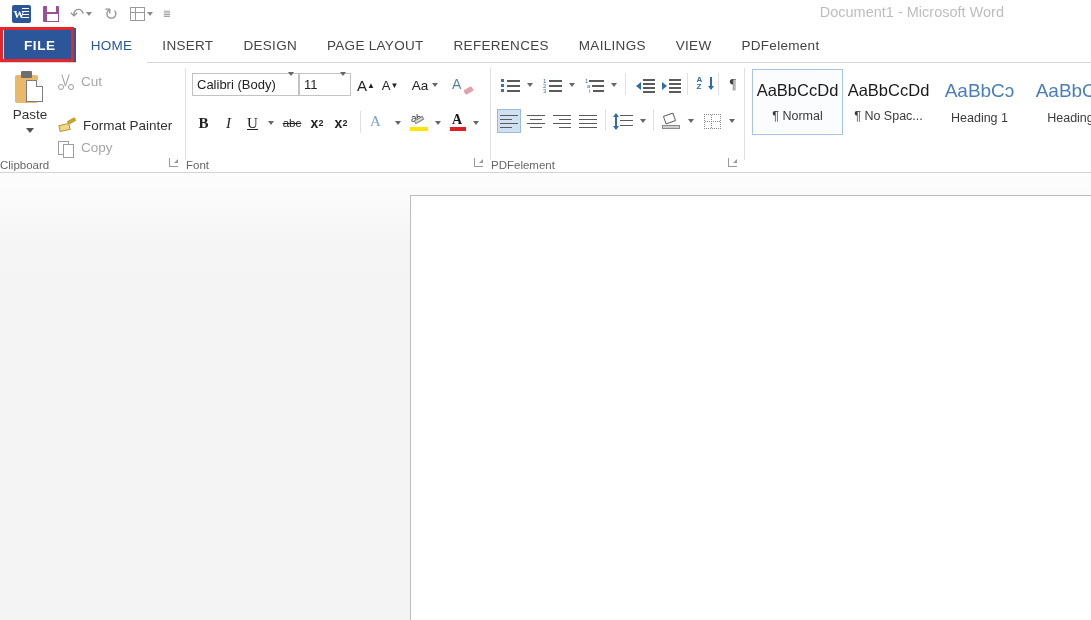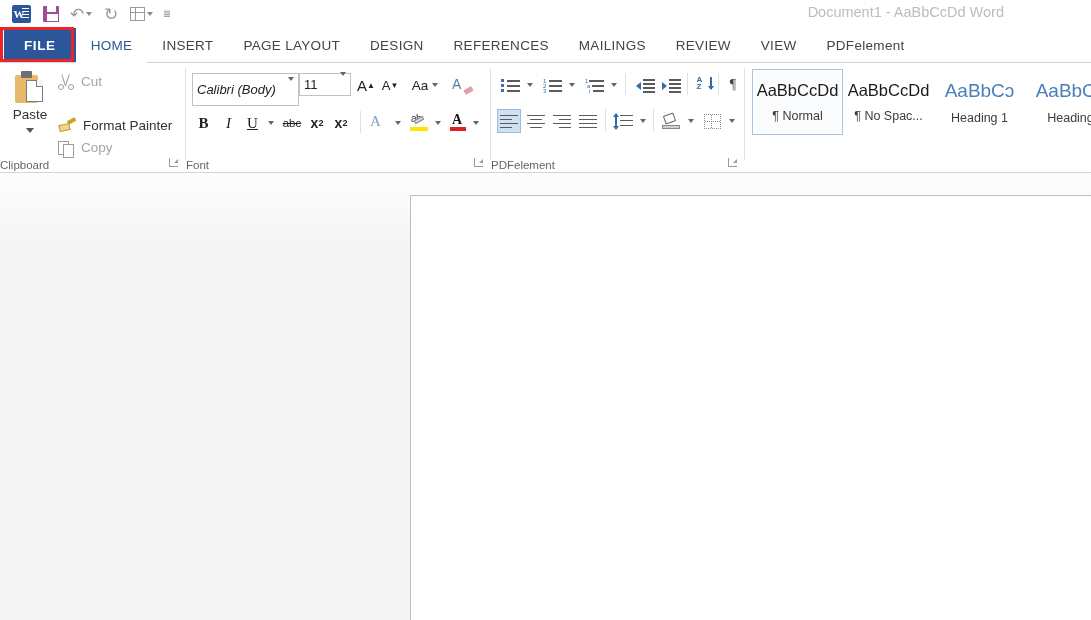--- a/index.html
+++ b/index.html
@@ -156,22 +156,22 @@
     border:1.3px solid #9e9e9e; background:#fff;
   }
 
   .ico-brush { width:18px;height:16px; position:relative; }
   .ico-brush .bh { position:absolute; left:9px; top:1px; width:9px; height:4px; background:#c9a227; transform:rotate(-28deg); border-radius:1px;}
   .ico-brush .bb { position:absolute; left:1px; top:6px; width:11px; height:7px; background:#f0d58c; border:1px solid #b99a30; transform:rotate(-12deg); }
 
   
   #g-font { left:186px; width:305px; }
   .fontname-box {
-    position:absolute; left:6px; top:10px; width:107px; height:33px;
-    border:1px solid #c2c2c2; background:#fff; display:flex; align-items:center; cursor:text;font-style:italic;
+    position:absolute; left:6px; top:10px; width:107px; height:23px;
+    border:1px solid #c2c2c2; background:#fff; display:flex; align-items:center; cursor:text;
   }
   .fontname-box .val { font-size:13px; color:#222; margin-left:4px; white-space:nowrap; overflow:hidden; }
   .fontname-box .dd { margin-left:auto; margin-right:4px; }
   .fontsize-box {
     position:absolute; left:113px; top:10px; width:52px; height:23px;
     border:1px solid #c2c2c2; background:#fff; display:flex; align-items:center; cursor:text;
   }
   .fontsize-box .val { font-size:13px; color:#222; margin-left:4px; }
   .fontsize-box .dd { margin-left:auto; margin-right:4px; }
   .dd-arrow { width:0;height:0;border-left:3.5px solid transparent;border-right:3.5px solid transparent;border-top:4px solid #666; }
@@ -297,33 +297,32 @@
         <span class="redo-ico">↻</span>
       </div>
       <div class="qat-item">
         <div class="tbl-ico"></div>
           <span class="caret-sm"></span>
       </div>
       <div class="qat-item narrow">
         <span class="qat-more">≣</span>
       </div>
     </div>
-    <div class="app-title">Document1 - AaBbCcDd Word</div>
+    <div class="app-title">Document1 - Microsoft Word</div>
   </div>
 
   <div class="tabstrip">
     <div class="tabs">
       <div class="tab file">FILE</div>
       <div class="tab active">HOME</div>
       <div class="tab">INSERT</div>
+      <div class="tab">DESIGN</div>
       <div class="tab">PAGE LAYOUT</div>
-      <div class="tab">DESIGN</div>
       <div class="tab">REFERENCES</div>
       <div class="tab">MAILINGS</div>
-      <div class="tab">REVIEW</div>
       <div class="tab">VIEW</div>
       <div class="tab">PDFelement</div>
     </div>
   </div>
   <div class="file-highlight"></div>
 
   <div class="ribbon">
 
     <div class="group" id="g-clipboard">
       <div class="paste-btn">

